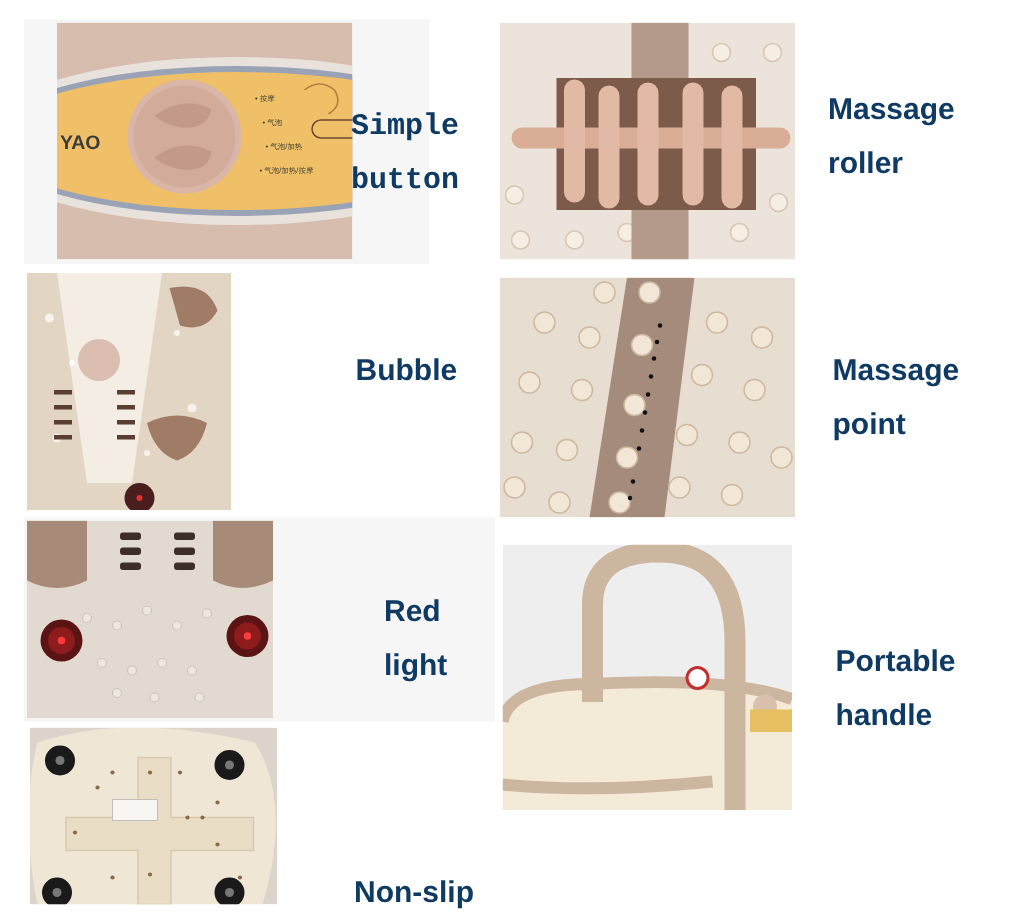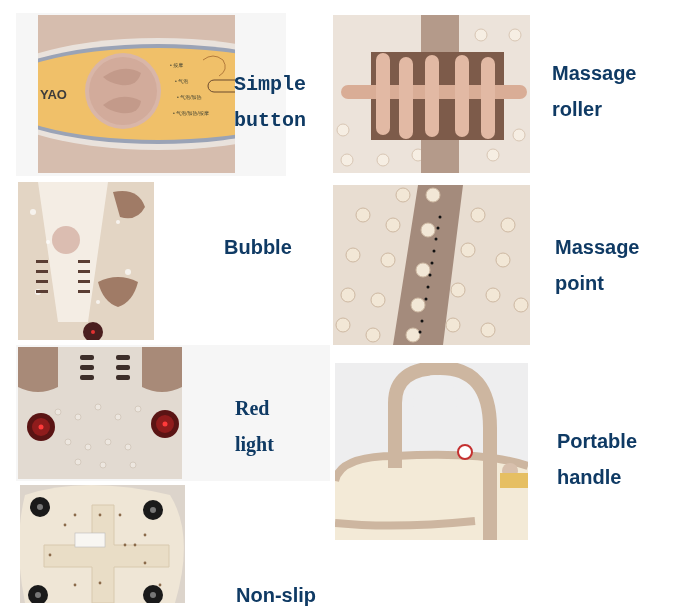--- a/index.html
+++ b/index.html
@@ -92,21 +92,21 @@
         <rect x="60" y="88" width="12" height="3"></rect>
         <rect x="60" y="98" width="12" height="3"></rect>
         <rect x="60" y="108" width="12" height="3"></rect>
     </g>
     <path d="M95 10 q25 -5 32 15 q-8 15 -25 10z" fill="#a07b66"></path>
     <path d="M80 100 q20 -10 40 0 q-5 20 -20 25 q-15 -5 -20 -25z" fill="#a07b66"></path>
     <circle cx="75" cy="150" r="10" fill="#4a1e1e"></circle>
     <circle cx="75" cy="150" r="2" fill="#e23232"></circle>
   </svg>
 </div>
-<div class="label" style="left:224px;top:229px;">
+<div class="label" style="left:237px;top:229px;">
   <span>Bubble</span>
 </div>
 
 <div class="panel" style="left:333px;top:185px;width:197px;height:160px;">
   <svg viewBox="0 0 197 160">
     <rect width="197" height="160" fill="#e8ddd1"></rect>
     <path d="M85 0 h45 l-20 160 h-50z" fill="#a48b7c"></path>
     <g fill="#f2e7d6" stroke="#cdb8a2" stroke-width="1">
       <circle cx="30" cy="30" r="7"></circle>
         <circle cx="70" cy="10" r="7"></circle>
@@ -180,21 +180,21 @@
         <circle cx="115" cy="118" r="3"></circle>
     </g>
     <circle cx="23" cy="80" r="14" fill="#5a1414"></circle>
     <circle cx="23" cy="80" r="9" fill="#8f1c1c"></circle>
     <circle cx="23" cy="80" r="2.5" fill="#ff3a3a"></circle>
     <circle cx="147" cy="77" r="14" fill="#5a1414"></circle>
     <circle cx="147" cy="77" r="9" fill="#8f1c1c"></circle>
     <circle cx="147" cy="77" r="2.5" fill="#ff3a3a"></circle>
   </svg>
 </div>
-<div class="label" style="left:235px;top:390px;font-family:Liberation Serif, serif;">
+<div class="label" style="left:256px;top:390px;">
   <span>Red</span>
   <span>light</span>
 </div>
 
 <div class="panel" style="left:335px;top:363px;width:193px;height:177px;">
   <svg viewBox="0 0 193 177">
     <rect width="193" height="177" fill="#eeeeef"></rect>
     <path d="M0 118 q5 -25 60 -25 q90 -5 133 10 v74 h-193z" fill="#f3ead7"></path>
     <path d="M0 118 q5 -25 60 -25 q90 -5 133 10" fill="none" stroke="#cdb6a0" stroke-width="8"></path>
     <path d="M0 160 q60 6 140 -2" fill="none" stroke="#cdb6a0" stroke-width="8"></path>

